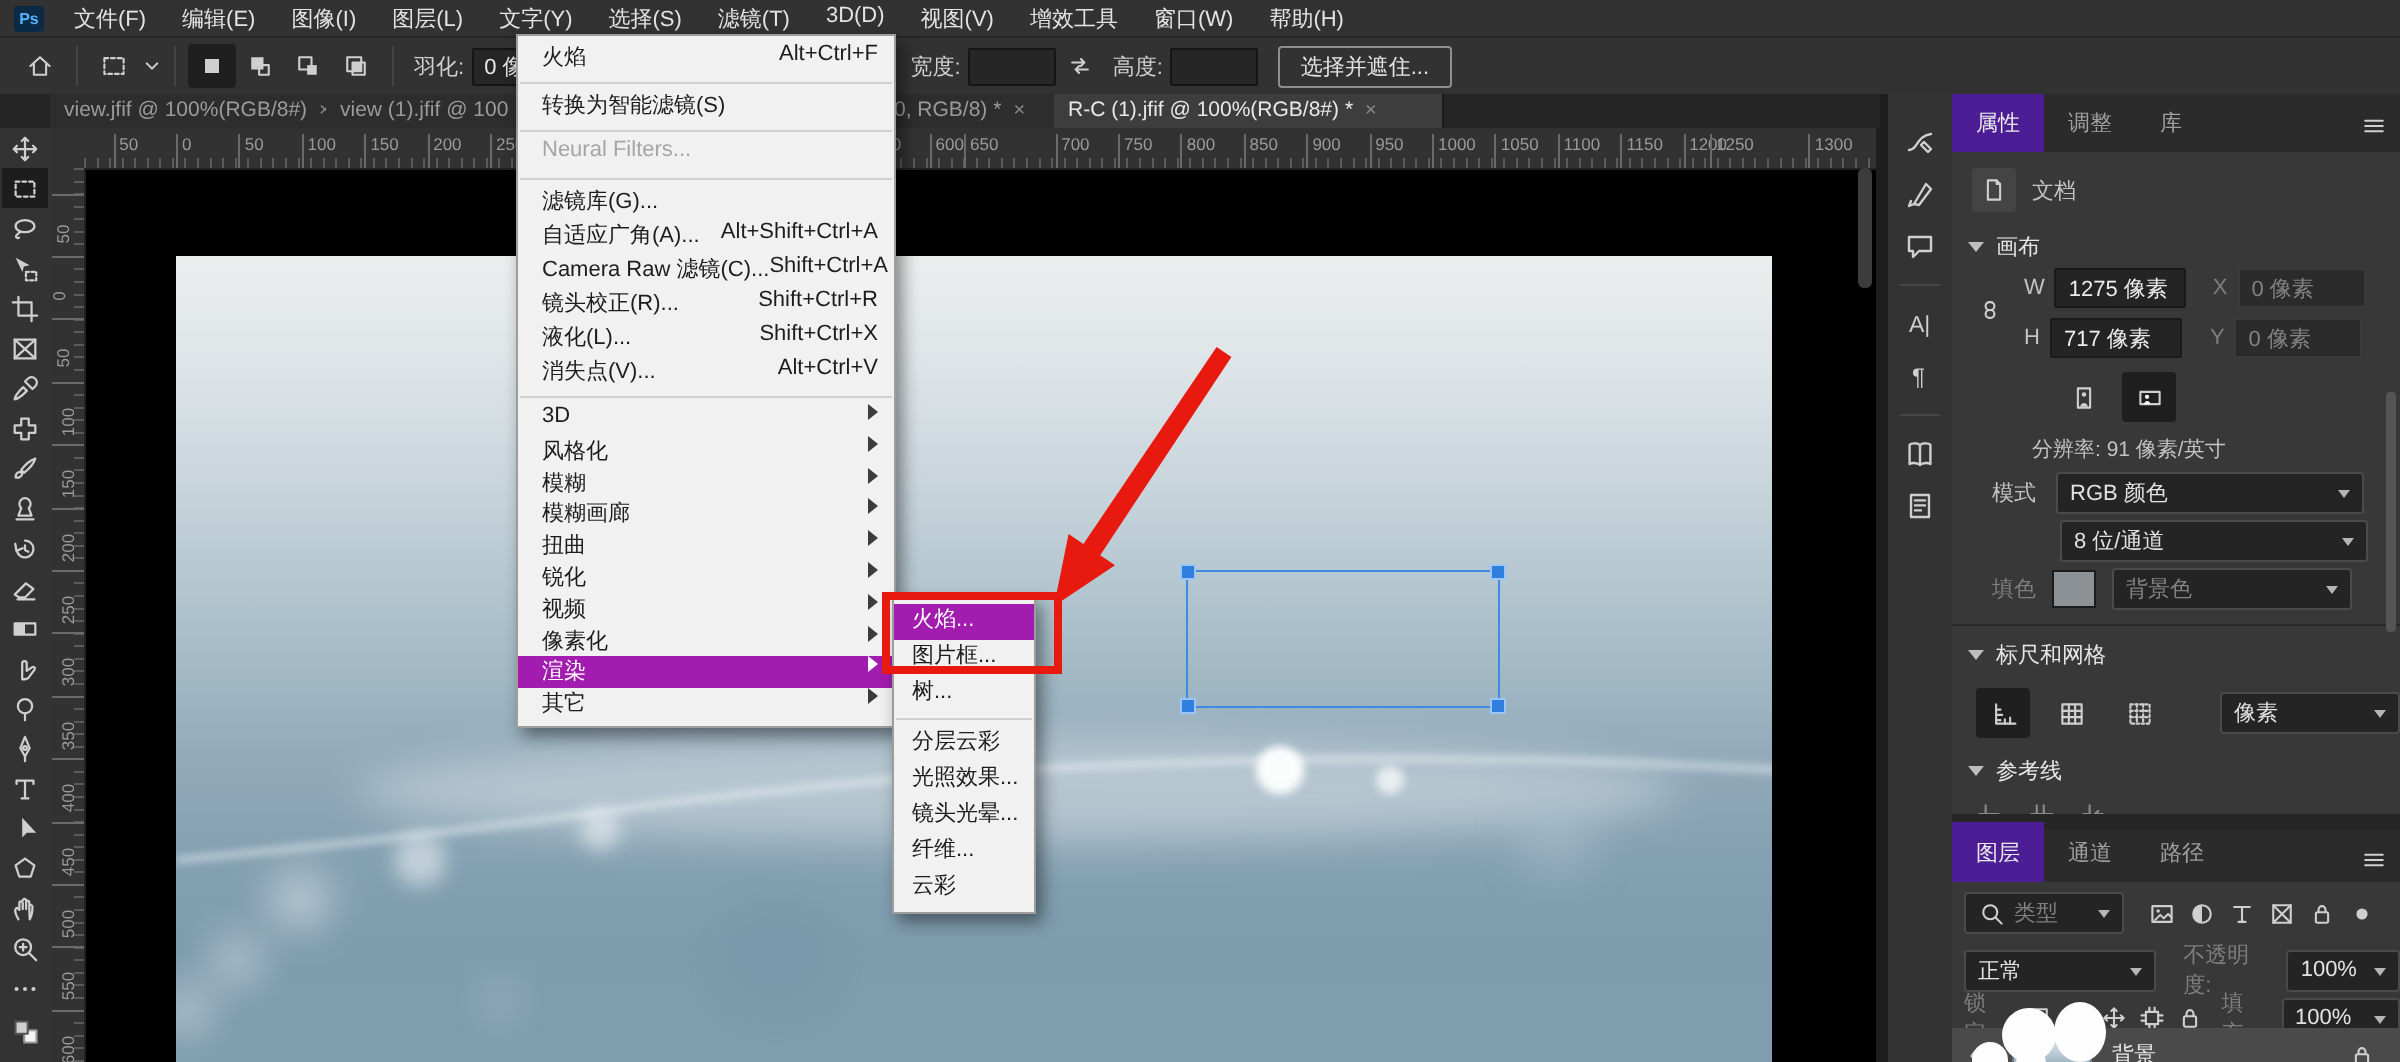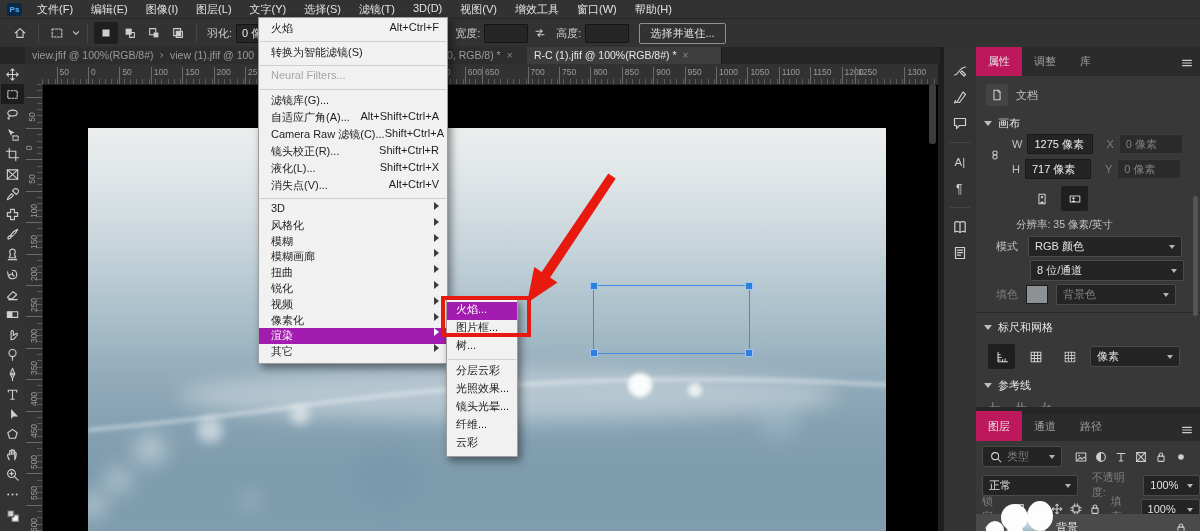--- a/index.html
+++ b/index.html
@@ -72,21 +72,21 @@
   .redbox{left:441px;top:296px;width:82px;height:33px;border:4px solid #e8190e;z-index:50;}
   .arrowsvg{left:0;top:0;width:1200px;height:531px;z-index:60;pointer-events:none;}
   
   .rgap{left:938px;top:46px;width:6px;height:485px;background:#1e1e1e;z-index:3;}
   .rstrip{left:944px;top:46px;width:32px;height:485px;background:#333;display:flex;flex-direction:column;align-items:center;padding-top:14px;box-sizing:border-box;gap:4px;z-index:3;}
   .rstrip .sic{width:24px;height:22px;display:flex;align-items:center;justify-content:center;}
   .rstrip .ssep{width:20px;height:1px;background:#464646;margin:4px 0;}
   .rpanel{left:976px;top:46px;width:224px;height:485px;background:#333;z-index:3;}
   .ptabs{position:absolute;left:0;top:0;width:224px;height:30px;background:#2b2b2b;display:flex;align-items:flex-end;}
   .ptab{padding:8px 12px 7px;color:#9f9f9f;font-size:11px;}
-  .ptab.active{background:#be185d;color:#e8e8e8;}
+  .ptab.active{background:#4c1d95;color:#e8e8e8;}
   .pburger{position:absolute;right:6px;top:10px;}
   .pcontent{position:absolute;left:0;top:30px;width:224px;height:331px;background:#383838;}
   .srow{position:absolute;display:flex;align-items:center;}
   .sechead{color:#e6e6e6;font-size:11px;display:flex;align-items:center;gap:6px;}
   .chev{width:0;height:0;border:4px solid transparent;border-top:5px solid #bdbdbd;margin-top:3px;}
   .flab{color:#c2c2c2;}
   .flab.dim,.dimtext{color:#7e7e7e;}
   .pfield{height:18px;background:#242424;border:1px solid #1a1a1a;border-radius:1px;display:flex;align-items:center;padding:0 6px;color:#ececec;}
   .pfield.dim{color:#828282;background:#2b2b2b;border-color:#3a3a3a;}
   .pselect{height:19px;background:#242424;border:1px solid #4a4a4a;border-radius:2px;display:flex;align-items:center;justify-content:space-between;padding:0 6px;color:#e2e2e2;}
@@ -666,21 +666,21 @@
           </div>
         <div class="iconbtn active">
             <svg class="ic" viewBox="0 0 16 16" width="14" height="14" fill="none" stroke="#cfcfcf" stroke-width="1.2" stroke-linecap="round" stroke-linejoin="round">
               <rect x="2.5" y="4.5" width="11" height="7"></rect>
               <circle cx="6.3" cy="7.3" r="1.2" fill="#fff" stroke="none"></circle>
               <path d="M4.6 11.5c.4-2.4 3.2-2.4 3.6 0z" fill="#fff" stroke="none"></path>
             </svg>
           </div>
       </div>
       <div class="srow" style="left:40px;top:142px">
-        <span class="flab" style="font-size:10.5px">分辨率: 35 像素/英寸</span>
+        <span class="flab" style="font-size:10.5px">分辨率: 91 像素/英寸</span>
       </div>
       <div class="srow" style="left:20px;top:160px;gap:10px">
         <span class="flab">模式</span>
         <div class="pselect" style="width:140px">
           <span class="sv">RGB 颜色</span>
             <span class="dchev"></span>
         </div>
       </div>
       <div class="srow" style="left:54px;top:184px">
         <div class="pselect" style="width:140px">
@@ -714,21 +714,21 @@
               <rect x="2.5" y="2.5" width="11" height="11"></rect>
               <path d="M6.2 2.5v11M9.8 2.5v11M2.5 6.2h11M2.5 9.8h11"></path>
             </svg>
           </div>
         <div class="iconbtn">
             <svg class="ic" viewBox="0 0 16 16" width="14" height="14" fill="none" stroke="#cfcfcf" stroke-width="1.2" stroke-linecap="round" stroke-linejoin="round">
               <rect x="2.5" y="2.5" width="11" height="11" stroke-dasharray="1.4 1.4"></rect>
               <path d="M6.2 2.5v11M9.8 2.5v11M2.5 6.2h11M2.5 9.8h11" stroke-dasharray="1.4 1.4"></path>
             </svg>
           </div>
-        <div class="pselect" style="width:76px;">
+        <div class="pselect" style="width:76px;margin-left:20px">
           <span class="sv">像素</span>
             <span class="dchev"></span>
         </div>
       </div>
 
       <div class="srow sechead" style="left:8px;top:302px">
         <span class="chev"></span>
         <span>参考线</span>
       </div>
       <div class="srow" style="left:12px;top:324px;gap:12px;opacity:.55">

